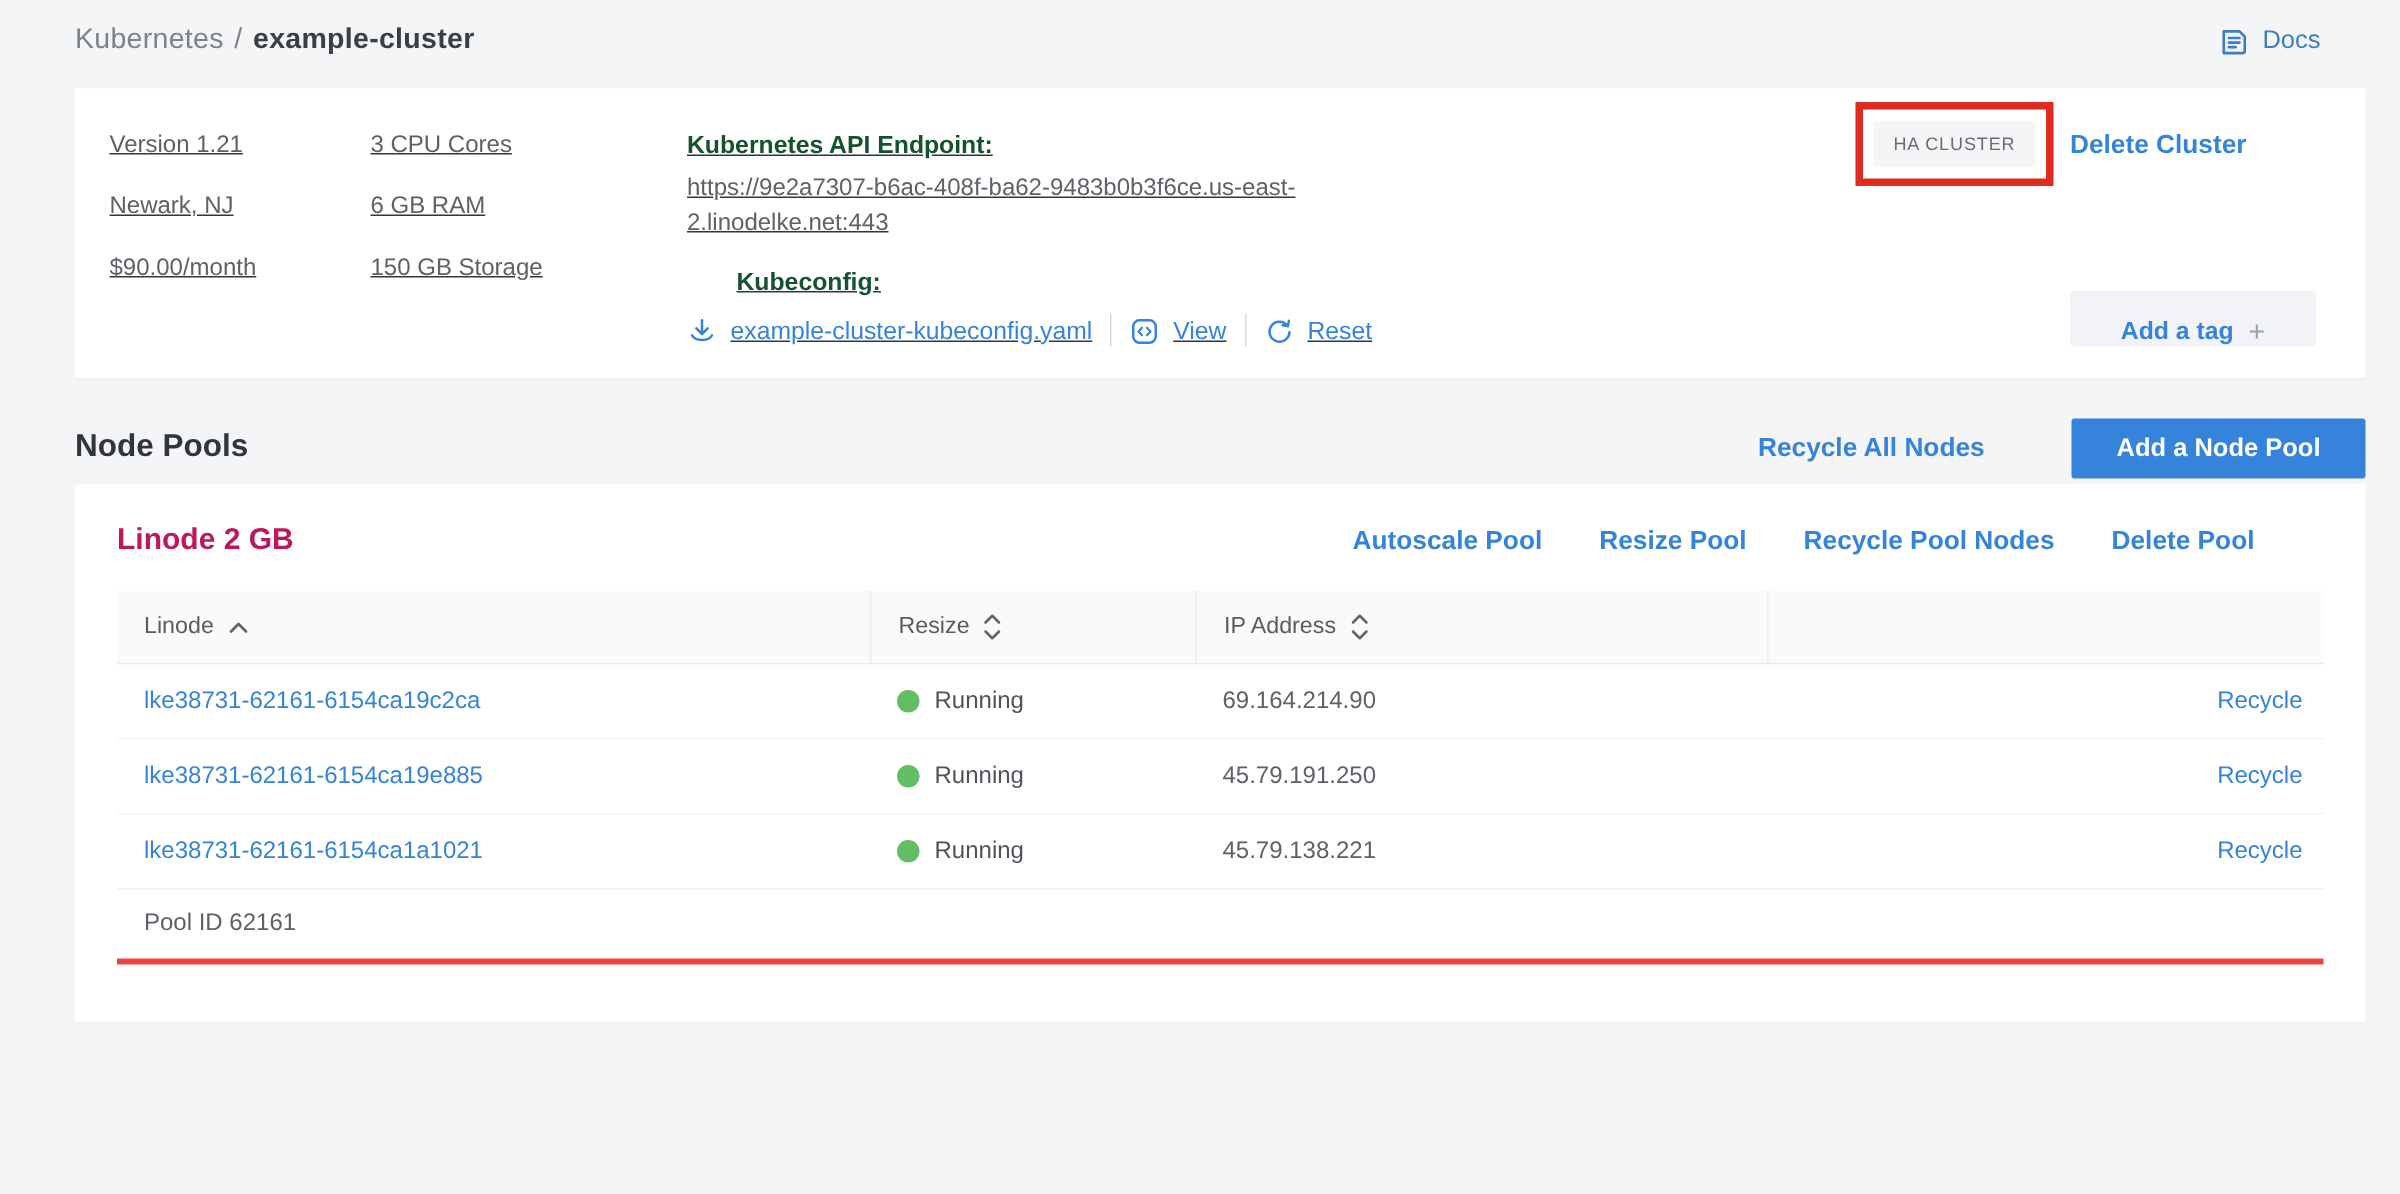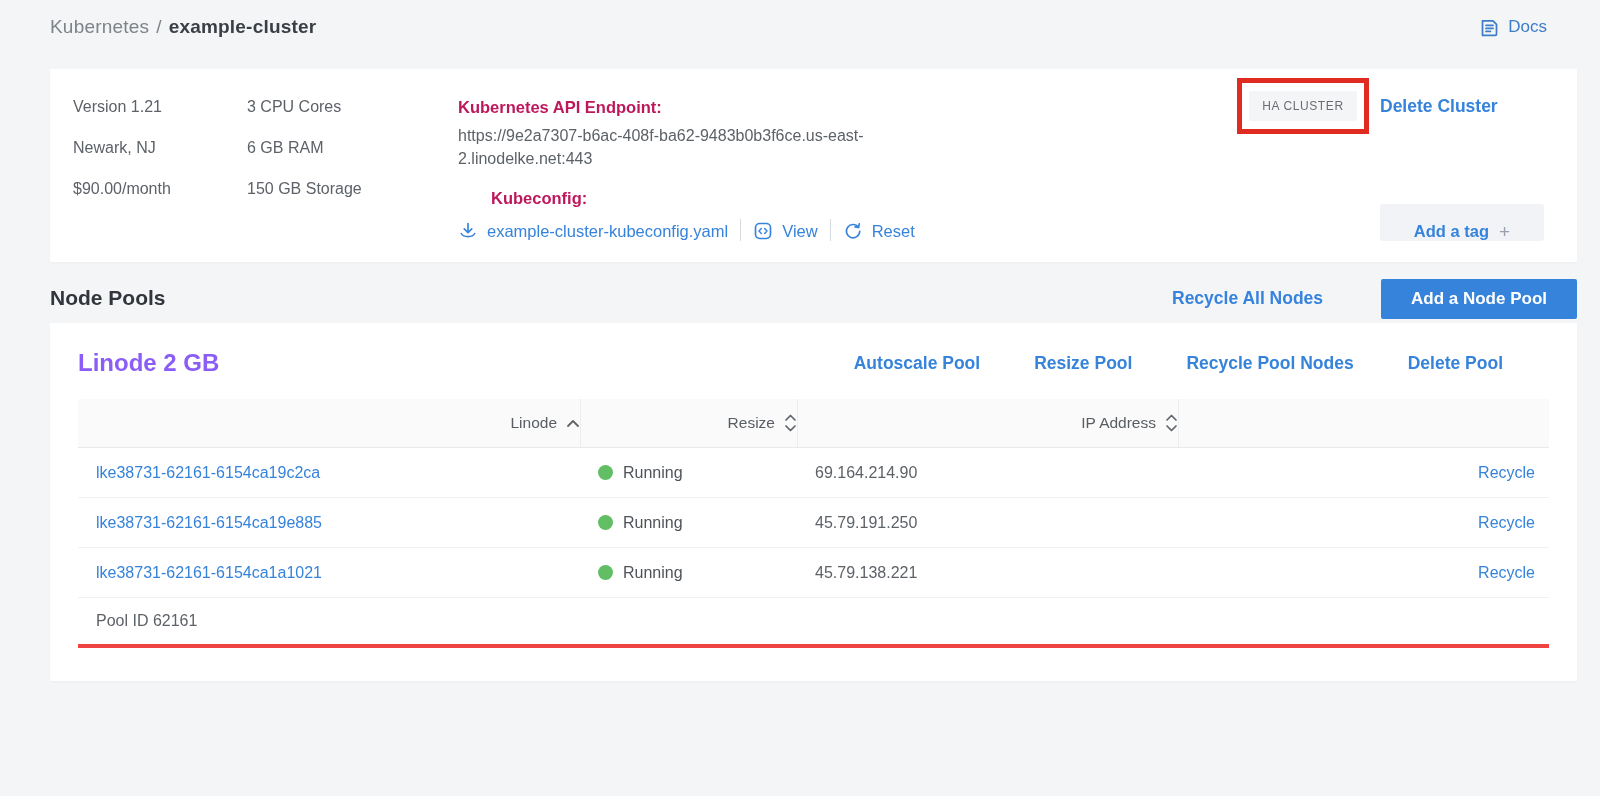--- a/index.html
+++ b/index.html
@@ -20,27 +20,27 @@
   .breadcrumb { font-size:19px; color:#7e838a; letter-spacing:.2px; }
   .breadcrumb .sep { margin:0 7px; color:#7e838a; }
   .breadcrumb .entity { color:#3a3f46; font-weight:bold; }
   .docs-link {
     display:flex; align-items:center; gap:8px;
     color:#3d7dc8; font-size:17px; cursor:pointer;
   }
 
   
   .card { position:absolute; background:#fff; box-shadow:0 1px 2px rgba(0,0,0,.03); }
-  .summary-card { left:50px; top:69px; width:1527px; height:193px; }
+  .summary-card { left:50px; top:59px; width:1527px; height:193px;text-decoration:underline; }
   .summary-inner { display:flex; padding:26px 0 0 23px; }
   .spec-col1 { width:174px; }
   .spec-col2 { width:211px; }
   .spec-line { font-size:16px; line-height:24px; color:#5d6268; margin-bottom:17px; }
   .endpoint-col { width:520px; }
-  .bold-label { font-size:16.5px; font-weight:bold; color:#be185d; line-height:24px; }
+  .bold-label { font-size:16.5px; font-weight:bold; color:#14532d; line-height:24px; }
   .endpoint-url {
     width:447px; margin-top:5px; font-size:16px; line-height:23px;
     color:#5d6268; overflow-wrap:break-word;
   }
   .kubeconfig-label { margin-top:16px;margin-left:33px; }
   .kc-row { display:flex; align-items:flex-end; gap:12px; margin-top:9px; }
   .kc-item { display:flex; align-items:center; gap:9px; color:#3683dc; font-size:16.5px; cursor:pointer; }
   .vdiv { width:1px; height:22px; background:#d6d9dd; }
 
   .ha-annotation {
@@ -69,35 +69,35 @@
   .add-pool-btn {
     position:absolute; left:1381px; top:279px; width:196px; height:40px;
     background:#3683dc; color:#fff; font-weight:bold; font-size:17px;
     border:none; border-radius:2px; display:flex; align-items:center; justify-content:center;
     cursor:pointer; font-family:inherit;
   }
 
   
   .pool-card { left:50px; top:323px; width:1527px; height:358px; }
   .pool-header { display:flex; justify-content:space-between; align-items:center; padding:26px 74px 0 28px; }
-  .pool-name { font-size:24px; font-weight:bold; color:#8b5cf6; }
+  .pool-name { font-size:20px; font-weight:bold; color:#be185d; }
   .pool-actions { display:flex; gap:38px; }
-  .pool-action { font-size:17.5px; font-weight:bold; color:#3683dc; cursor:pointer; white-space:nowrap;margin-left:16px; }
+  .pool-action { font-size:17.5px; font-weight:bold; color:#3683dc; cursor:pointer; white-space:nowrap; }
 
   .pool-table { margin:22px 28px 0 28px; }
   .trow { display:flex; align-items:center; }
   .thead { height:49px; background:#fafafa; border-bottom:1px solid #e7e9ea; }
   .tbody-row { height:50px; border-bottom:1px solid #f0f1f3; background:#fff; }
   .tfoot { height:50px; border-bottom:4px solid #ef4444; }
   .c1 { width:502px; padding-left:18px; }
   .c2 { width:217px; padding-left:18px; }
   .c3 { width:381px; padding-left:18px; }
   .c4 { flex:1; display:flex; justify-content:flex-end; padding-right:14px; }
   .thead .c2, .thead .c3, .thead .c4 { border-left:1px solid #ededef; align-self:stretch; }
-  .th { display:flex; align-items:center; gap:9px; height:100%; font-size:15.5px; color:#585d63; cursor:pointer;justify-content:flex-end; }
+  .th { display:flex; align-items:center; gap:9px; height:100%; font-size:15.5px; color:#585d63; cursor:pointer; }
   .linode-link { color:#3683dc; font-size:16px; cursor:pointer; }
   .status-cell { display:flex; align-items:center; gap:10px; }
   .status-dot { width:15px; height:15px; border-radius:50%; background:#62be64; }
   .status-text { font-size:16px; color:#4f545a; }
   .ip-text { font-size:16px; color:#5d6268; }
   .recycle-link { color:#3683dc; font-size:16px; cursor:pointer; }
   .pool-id { font-size:16px; color:#5d6268; padding-left:18px; }
 
   svg { display:block; }
 </style>

